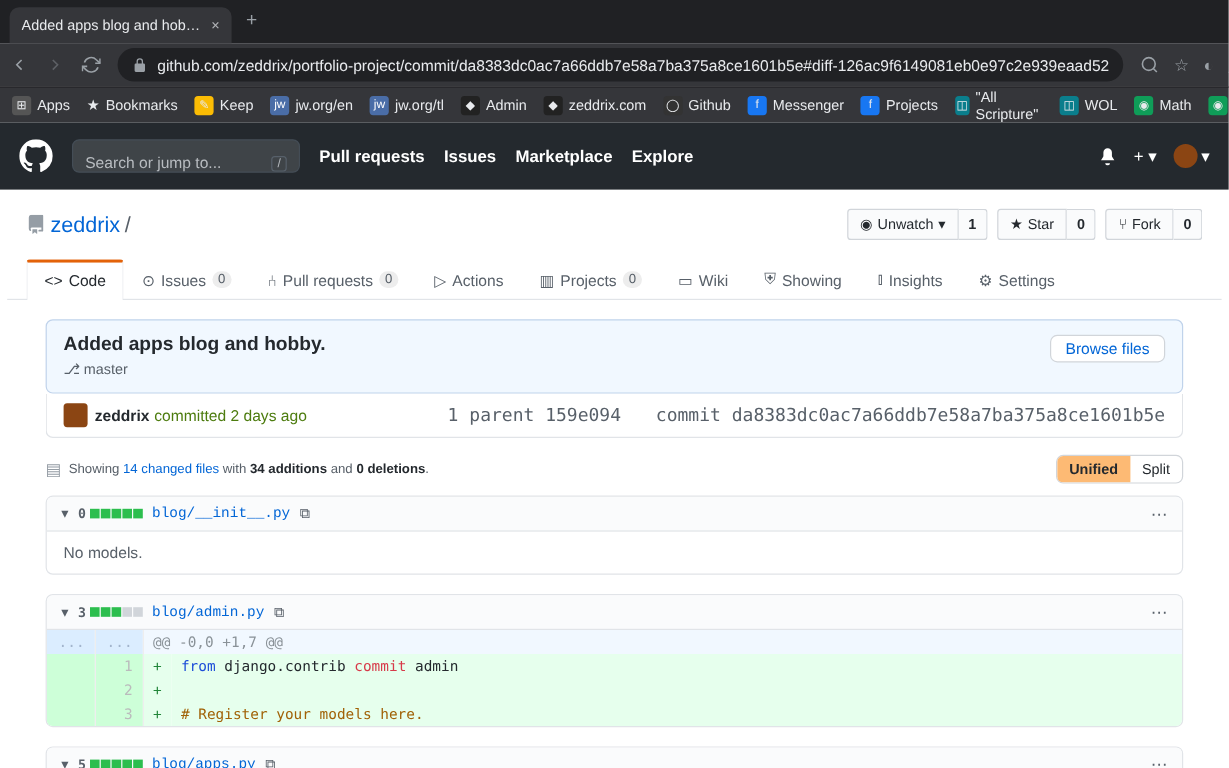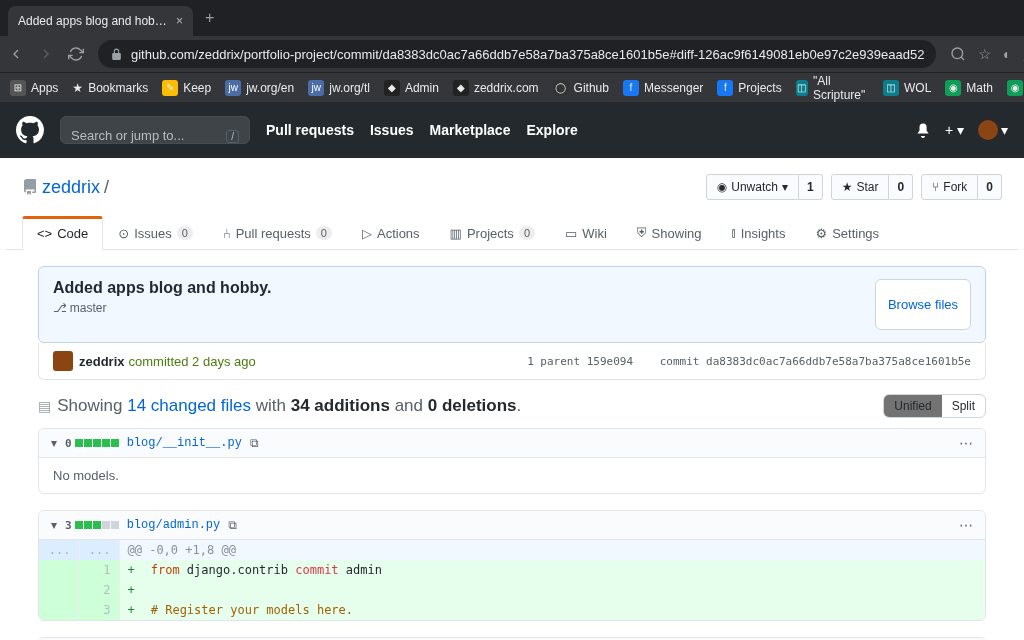--- a/index.html
+++ b/index.html
@@ -37,33 +37,33 @@
 .btn-sm:first-child{border-radius:3px 0 0 3px}
 .btn-sm.count{border-left:0;border-radius:0 3px 3px 0;font-weight:600;padding:3px 8px}
 .repo-tabs{border-bottom:1px solid #e1e4e8;display:flex;padding:0 16px}
 .repo-tab{padding:8px 14px;font-size:13px;color:#586069;display:flex;align-items:center;gap:5px;cursor:pointer;border:1px solid transparent;border-bottom:none}
 .repo-tab.active{color:#24292e;border-color:#e1e4e8;border-top:3px solid #e36209;border-radius:3px 3px 0 0;background:#fff;margin-bottom:-1px;padding-top:6px}
 .repo-tab .cnt{background:#ededed;border-radius:8px;font-size:11px;padding:1px 5px;color:#586069}
 .container{max-width:980px;margin:0 auto;padding:16px}
 .commit-box{border:1px solid #c0d3eb;border-radius:6px;background:#f1f8ff;padding:12px 14px;display:flex;align-items:flex-start}
 .commit-title{font-size:16px;font-weight:600;margin-bottom:4px}
 .branch{font-size:12px;color:#586069;display:flex;align-items:center;gap:3px}
-.browse-btn{margin-left:auto;background:#fff;border:1px solid #d1d5da;border-radius:6px;padding:17px 12px;font-size:13px;color:#0366d6;font-weight:500;cursor:pointer}
+.browse-btn{margin-left:auto;background:#fff;border:1px solid #d1d5da;border-radius:6px;padding:3px 12px;font-size:13px;color:#0366d6;font-weight:500;cursor:pointer}
 .commit-meta{border:1px solid #e1e4e8;border-top:0;border-radius:0 0 6px 6px;padding:8px 14px;display:flex;align-items:center;font-size:13px}
 .author-av{width:20px;height:20px;background:#8b4513;border-radius:3px;margin-right:6px}
 .commit-meta .muted{color:#4d7c0f;margin-left:4px}
-.sha-info{margin-left:auto;font-family:SFMono-Regular,Consolas,monospace;font-size:11px;color:#586069}
+.sha-info{margin-left:auto;font-family:SFMono-Regular,Consolas,monospace;font-size:15px;color:#586069}
 .sha-info .sha{margin-left:20px}
 .diff-summary{display:flex;align-items:center;padding:14px 0 10px}
-.diff-summary-text{font-size:17px;color:#586069}
+.diff-summary-text{font-size:11px;color:#586069}
 .diff-summary-text .link{color:#0366d6}
 .diff-summary-text b{color:#24292e}
 .view-toggle{margin-left:auto;display:flex;border:1px solid #d1d5da;border-radius:6px;overflow:hidden}
 .view-toggle span{padding:4px 10px;font-size:12px;cursor:pointer}
-.view-toggle .sel{background:#737373;font-weight:400}
+.view-toggle .sel{background:#fdba74;font-weight:700}
 .file{border:1px solid #e1e4e8;border-radius:6px;margin-bottom:16px;overflow:hidden}
 .file-header{background:#fafbfc;padding:6px 12px;display:flex;align-items:center;gap:8px;font-size:12px;border-bottom:1px solid #e1e4e8}
 .chev{color:#586069;cursor:pointer}
 .diffstat{font-family:monospace;font-size:11px;display:flex;align-items:center;gap:3px}
 .diffstat-num{color:#586069;font-weight:600}
 .diffstat-blocks{display:flex;gap:1px}
 .diffstat-blocks i{width:8px;height:8px;display:block}
 .blk-add{background:#2cbe4e}
 .blk-neutral{background:#d1d5da}
 .file-name{font-family:Liberation Mono, monospace;color:#0366d6}
@@ -73,21 +73,21 @@
 .code-table{width:100%;border-collapse:collapse;font-family:SFMono-Regular,Consolas,monospace;font-size:12px}
 .code-table td{padding:0 8px;line-height:20px;vertical-align:top}
 .ln{width:40px;text-align:right;color:#babbbc;background:#fafbfc;user-select:none;border-right:1px solid #eee}
 .ln.add{background:#cdffd8}
 .hunk{background:#f1f8ff}
 .hunk .ln{background:#dbedff;color:#a2b4cc}
 .hunk-text{color:#8a9298}
 .add-line{background:#e6ffed}
 .marker{width:20px;text-align:center;color:#22863a}
 .code{white-space:pre}
-.kw-from{color:#c2410c}
+.kw-from{color:#1d4ed8}
 .kw-import{color:#d73a49}
 .cmt{color:#a16207}
 svg{display:block}
 </style>
 </head>
 <body>
 
 <div class="browser-chrome">
   <div class="tab">
     <span class="tab-title">Added apps blog and hobby. · ze</span>
@@ -362,21 +362,21 @@
           </span>
       <span class="file-name">blog/admin.py</span>
       <span class="copy-icon">⧉</span>
       <span class="kebab">⋯</span>
     </div>
     <table class="code-table">
           <tbody>
             <tr class="hunk">
               <td class="ln">...</td>
               <td class="ln">...</td>
-              <td class="code hunk-text" colspan="2">@@ -0,0 +1,8 @@</td>
+              <td class="code hunk-text" colspan="2">@@ -0,0 +1,7 @@</td>
             </tr>
             <tr class="add-line">
               <td class="ln add"></td>
               <td class="ln add">1</td>
               <td class="marker">+</td>
               <td class="code"><span class="kw-from">from</span> django.contrib <span class="kw-import">commit</span> admin</td>
             </tr>
             <tr class="add-line">
               <td class="ln add"></td>
               <td class="ln add">2</td>

